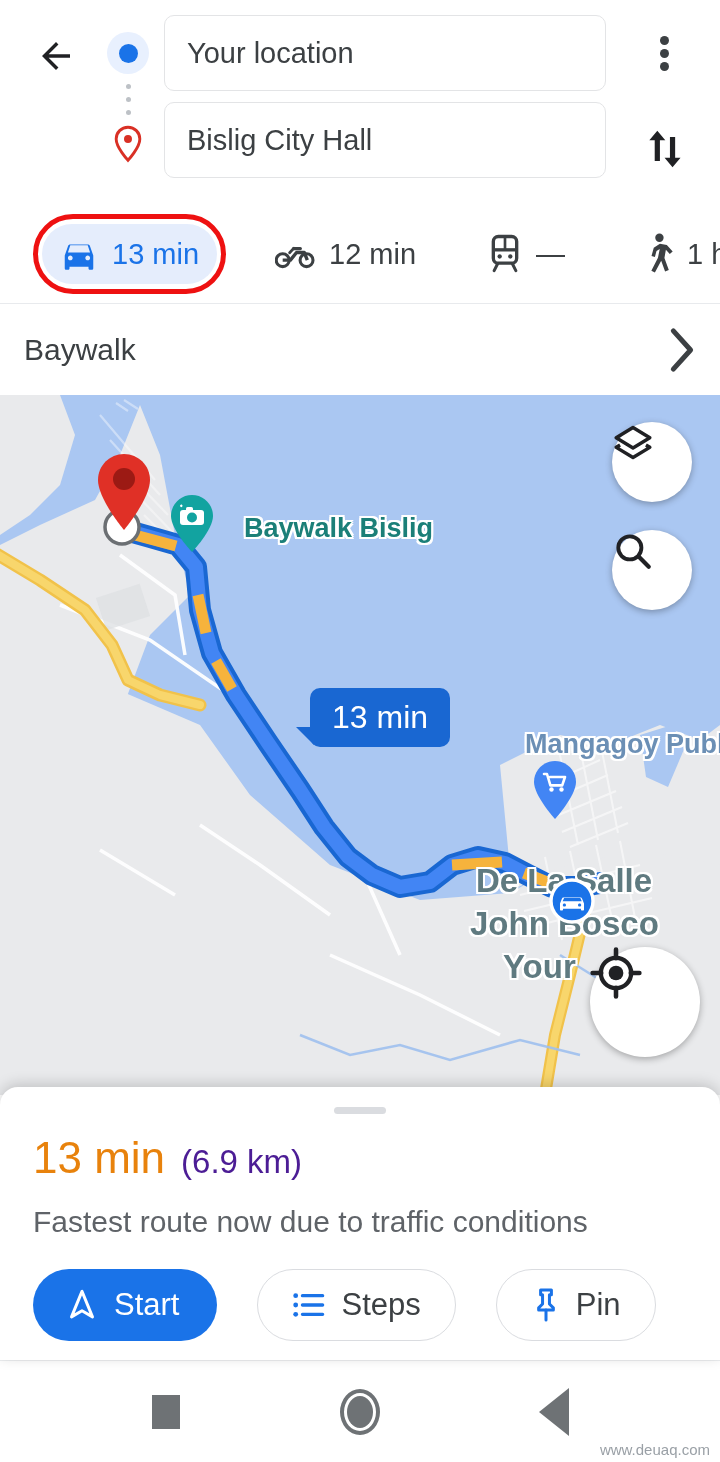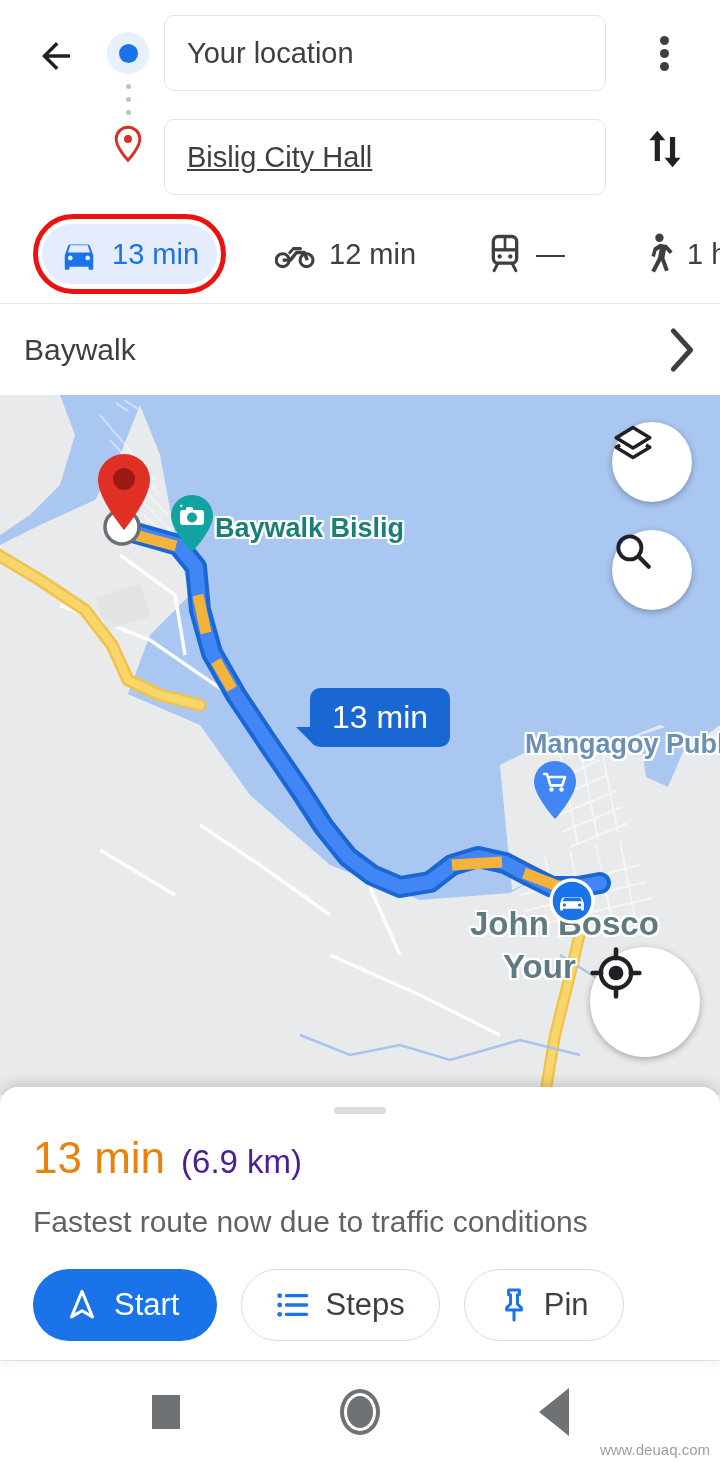--- a/index.html
+++ b/index.html
@@ -34,21 +34,21 @@
   .chain-dot { width: 5px; height: 5px; border-radius: 50%; background: #bdc1c6; }
   .dest-pin { margin-top: 10px; }
 
   .field {
     position: absolute; left: 164px; width: 442px; height: 76px;
     border: 1.5px solid #e3e4e6; border-radius: 10px; background: #fff;
     display: flex; align-items: center; padding: 0 22px;
     font-size: 29px; color: #3c4043; cursor: text;
   }
   #field-origin { top: 15px; }
-  #field-dest { top: 119px; text-decoration: underline; }
+  #field-dest { top: 102px; }
 
   .icon-btn-top {
     position: absolute; width: 56px; height: 56px; cursor: pointer;
     display: flex; align-items: center; justify-content: center;
   }
   #overflow-btn { right: 28px; top: 25px; }
   #swap-btn { right: 28px; top: 121px; }
   .kebab-dot { width: 9px; height: 9px; border-radius: 50%; background: #3c4043; margin: 4px 0; }
 
   
@@ -87,21 +87,21 @@
     position: absolute; left: 0; top: 395px; width: 720px; height: 700px;
     background: #aac7f2; overflow: hidden;
   }
   .map svg { position: absolute; left: 0; top: 0; }
   .map-label {
     position: absolute; font-size: 27px; font-weight: bold; color: #5a7a76;
     text-shadow: -2px -2px 0 #fff, 2px -2px 0 #fff, -2px 2px 0 #fff, 2px 2px 0 #fff,
                  0 -2px 0 #fff, 0 2px 0 #fff, -2px 0 0 #fff, 2px 0 0 #fff;
     white-space: nowrap; pointer-events: none;
   }
-  .map-label.teal { color: #1b7f78; }
+  .map-label.teal { color: #1b7f78; margin-left: 29px; }
   .map-label.blueish { color: #6b8fb5; }
   .map-label.gray { color: #5f7a80; font-size: 33px; }
 
   .route-badge {
     position: absolute; background: #1967d2; color: #fff; border-radius: 10px;
     padding: 11px 22px; font-size: 32px; font-weight: 500;
   }
   .route-badge::after {
     content: ""; position: absolute; left: -14px; bottom: 2px;
     border-width: 0 18px 18px 0; border-style: solid;
@@ -134,21 +134,21 @@
     display: flex; align-items: baseline; gap: 16px;
   }
   .eta-time { font-size: 44px; color: #e8820c; }
   .eta-dist { font-size: 33px; color: #4c1d95; }
   .route-note {
     position: absolute; left: 33px; top: 118px;
     font-size: 30px; color: #5f6368; text-align: center;
   }
   .action-row {
     position: absolute; left: 33px; top: 182px;
-    display: flex; align-items: center; gap: 24px;
+    display: flex; align-items: center; gap: 40px;
   }
   .btn {
     display: flex; align-items: center; justify-content: center; gap: 15px;
     height: 72px; border-radius: 38px; cursor: pointer; font-size: 31px;
   }
   .btn-primary { background: #1a73e8; color: #fff; padding: 0 38px 0 32px; }
   .btn-outline {
     background: #fff; color: #3c4043; padding: 0 34px;
     border: 1.5px solid #dadce0;
   }
@@ -337,20 +337,21 @@
         <path d="M216 266 L232 294"></path>
         <path d="M452 470 L502 467"></path>
         <path d="M524 478 L560 492"></path>
       </g>
 
       <circle cx="122" cy="132" r="17" fill="#ffffff" stroke="#6b6f73" stroke-width="3.5"></circle>
     </svg>
 
     <div class="map-label teal" style="left:215px; top:118px;">Baywalk Bislig</div>
     <div class="map-label blueish" style="left:525px; top:334px;">Mangagoy Publ</div>
+    <div class="map-label gray" style="left:476px; top:467px;">De La Salle</div>
     <div class="map-label gray" style="left:470px; top:510px;">John Bosco</div>
     <div class="map-label gray" style="left:503px; top:553px;">Your</div>
 
     <div class="marker" style="left:94px; top:57px;">
       <svg width="60" height="82" viewBox="0 0 60 82">
         <path d="M30 2C15.6 2 4 13.6 4 28c0 19 26 50 26 50s26-31 26-50C56 13.6 44.4 2 30 2z" fill="#e03026"></path>
         <circle cx="30" cy="27" r="11" fill="#9c1a14"></circle>
       </svg>
     </div>
 

